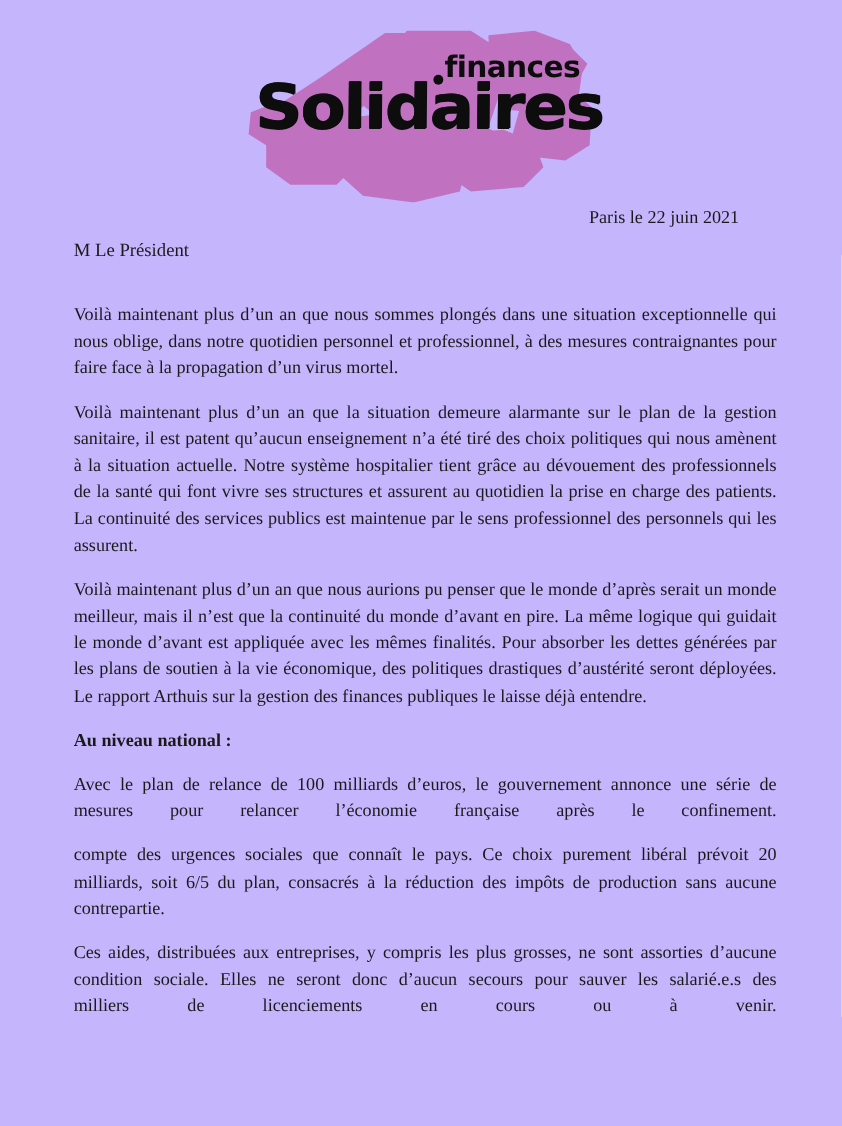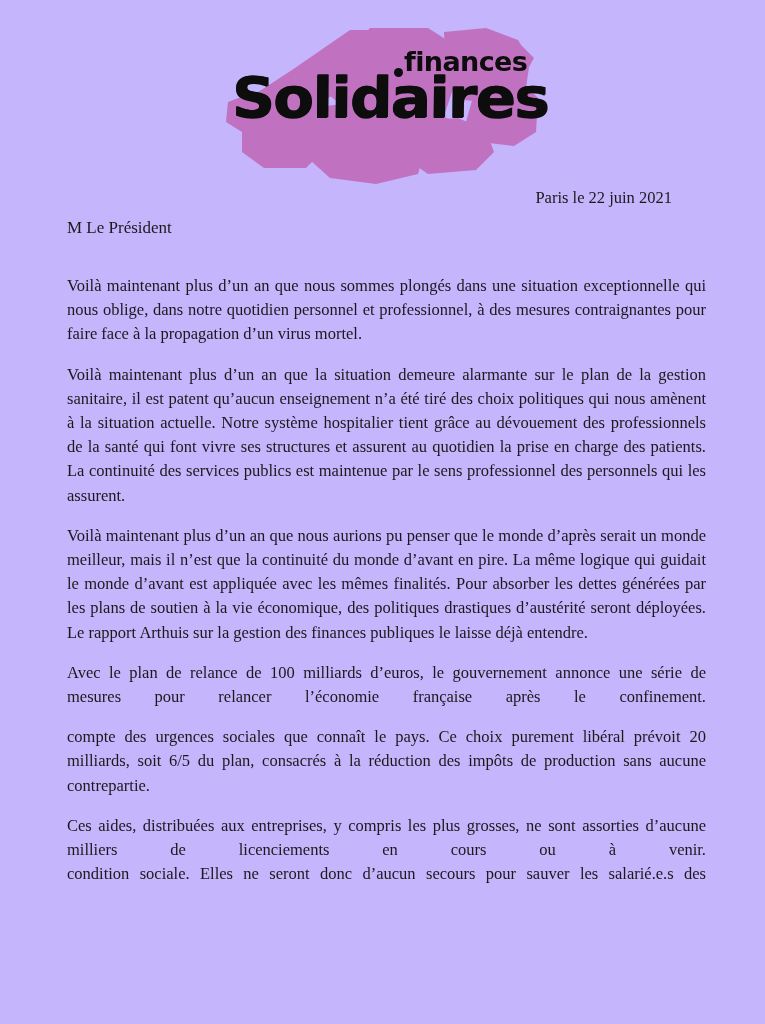--- a/index.html
+++ b/index.html
@@ -173,32 +173,33 @@
   <div class="letter">
 
     <div class="date-line">Paris le 22 juin 2021</div>
 
     <div class="salutation">M Le Président</div>
 
     <p class="para">Voilà maintenant plus d’un an que nous sommes plongés dans une situation exceptionnelle qui nous oblige, dans notre quotidien personnel et professionnel, à des mesures contraignantes pour faire face à la propagation d’un virus mortel.</p>
     <p class="para">Voilà maintenant plus d’un an que la situation demeure alarmante sur le plan de la gestion sanitaire, il est patent qu’aucun enseignement n’a été tiré des choix politiques qui nous amènent à la situation actuelle. Notre système hospitalier tient grâce au dévouement des professionnels de la santé qui font vivre ses structures et assurent au quotidien la prise en charge des patients. La continuité des services publics est maintenue par le sens professionnel des personnels qui les assurent.</p>
     <p class="para">Voilà maintenant plus d’un an que nous aurions pu penser que le monde d’après serait un monde meilleur, mais il n’est que la continuité du monde d’avant en pire. La même logique qui guidait le monde d’avant est appliquée avec les mêmes finalités. Pour absorber les dettes générées par les plans de soutien à la vie économique, des politiques drastiques d’austérité seront déployées. Le rapport Arthuis sur la gestion des finances publiques le laisse déjà entendre.</p>
 
+    <h2 class="section-heading">Au niveau national :</h2>
 
     <p class="para">
       <span class="jline">Avec le plan de relance de 100 milliards d’euros, le gouvernement annonce une série de</span>
       <span class="jline">mesures pour relancer l’économie française après le confinement.</span>
     </p>
 
     <p class="para">
       <span class="jline">compte des urgences sociales que connaît le pays. Ce choix purement libéral prévoit 20</span>
       <span class="jline">milliards, soit 6/5 du plan, consacrés à la réduction des impôts de production sans aucune</span>
       <span class="jline last-natural">contrepartie.</span>
     </p>
 
     <p class="para">
       <span class="jline">Ces aides, distribuées aux entreprises, y compris les plus grosses, ne sont assorties d’aucune</span>
+      <span class="jline">condition sociale. Elles ne seront donc d’aucun secours pour sauver les salarié.e.s des</span>
       <span class="jline">milliers de licenciements en cours ou à venir.</span>
-      <span class="jline">condition sociale. Elles ne seront donc d’aucun secours pour sauver les salarié.e.s des</span>
     </p>
 
   </div>
 </div>
 
 </body></html>

